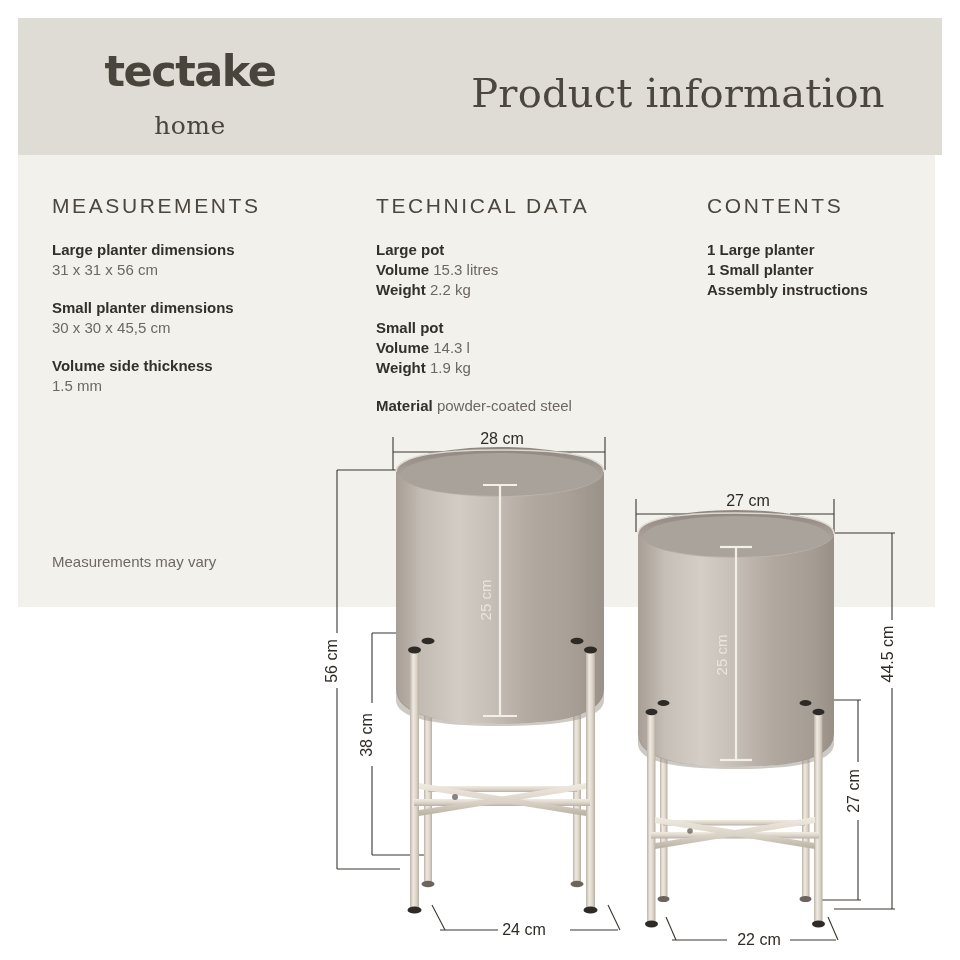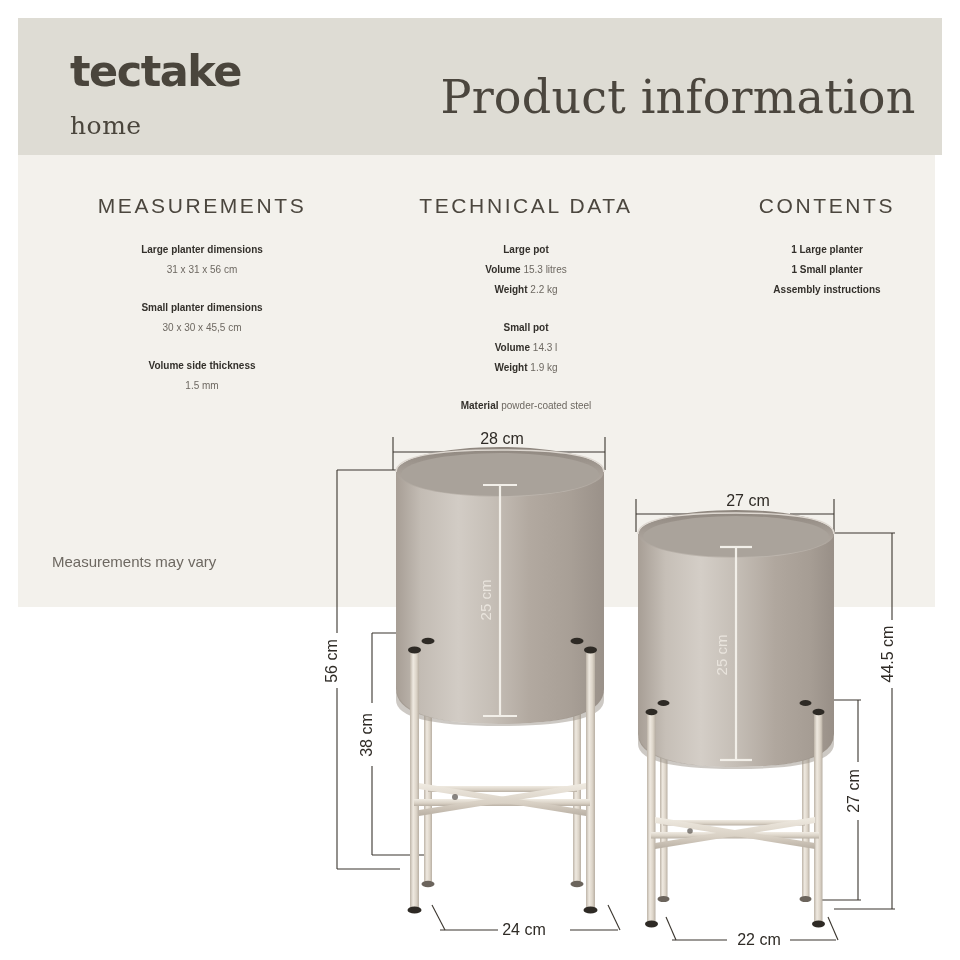--- a/index.html
+++ b/index.html
@@ -10,51 +10,51 @@
     overflow:hidden;
     position:relative;
   }
   .sheet{position:absolute;left:0;top:0;width:960px;height:960px;background:#ffffff;}
 
   
   .header{
     position:absolute;left:18px;top:18px;width:924px;height:137px;
     background:#dedcd4;
   }
-  .logo{position:absolute;left:52px;top:32px;width:240px;text-align:left;}
+  .logo{position:absolute;left:52px;top:32px;width:240px;text-align:center;}
   .logo-main{
     font-family:"DejaVu Sans", sans-serif;
     font-weight:bold;font-size:43px;letter-spacing:-1.5px;
     color:#4a453c;line-height:1;
   }
   .logo-sub{
     font-family:"DejaVu Serif", serif;
     font-size:25px;color:#4a453c;line-height:1;margin-top:20px;letter-spacing:0.5px;
   }
   .doc-title{
     position:absolute;left:400px;top:52px;width:520px;
     font-family:"DejaVu Serif", serif;
-    font-size:46px;color:#4b463e;text-align:center;letter-spacing:0.2px;
+    font-size:40px;color:#4b463e;text-align:center;letter-spacing:0.2px;
     white-space:nowrap;
   }
 
   
   .panel{
     position:absolute;left:18px;top:155px;width:917px;height:452px;
     background:#f3f1ec;
   }
 
   
-  .col{position:absolute;text-align:center;}
+  .col{position:absolute;}
   .col-head{
     font-size:21px;letter-spacing:2.6px;color:#4b463e;font-weight:400;
     margin-bottom:22px;white-space:nowrap;
   }
   .blk{margin-bottom:18px;}
-  .blk .ln{font-size:10px;line-height:20px;color:#56514a;}
+  .blk .ln{font-size:15px;line-height:20px;color:#56514a;}
   .blk .ln b{font-weight:bold;color:#33302b;}
   .blk .ln .val{color:#6d6861;}
   .note{font-size:15px;color:#6d6861;}
 
   #col-measurements{left:52px;top:194px;width:300px;}
   #col-technical{left:376px;top:194px;width:300px;}
   #col-contents{left:707px;top:194px;width:240px;}
   #measure-note{position:absolute;left:52px;top:553px;text-align:center;}
 
   

